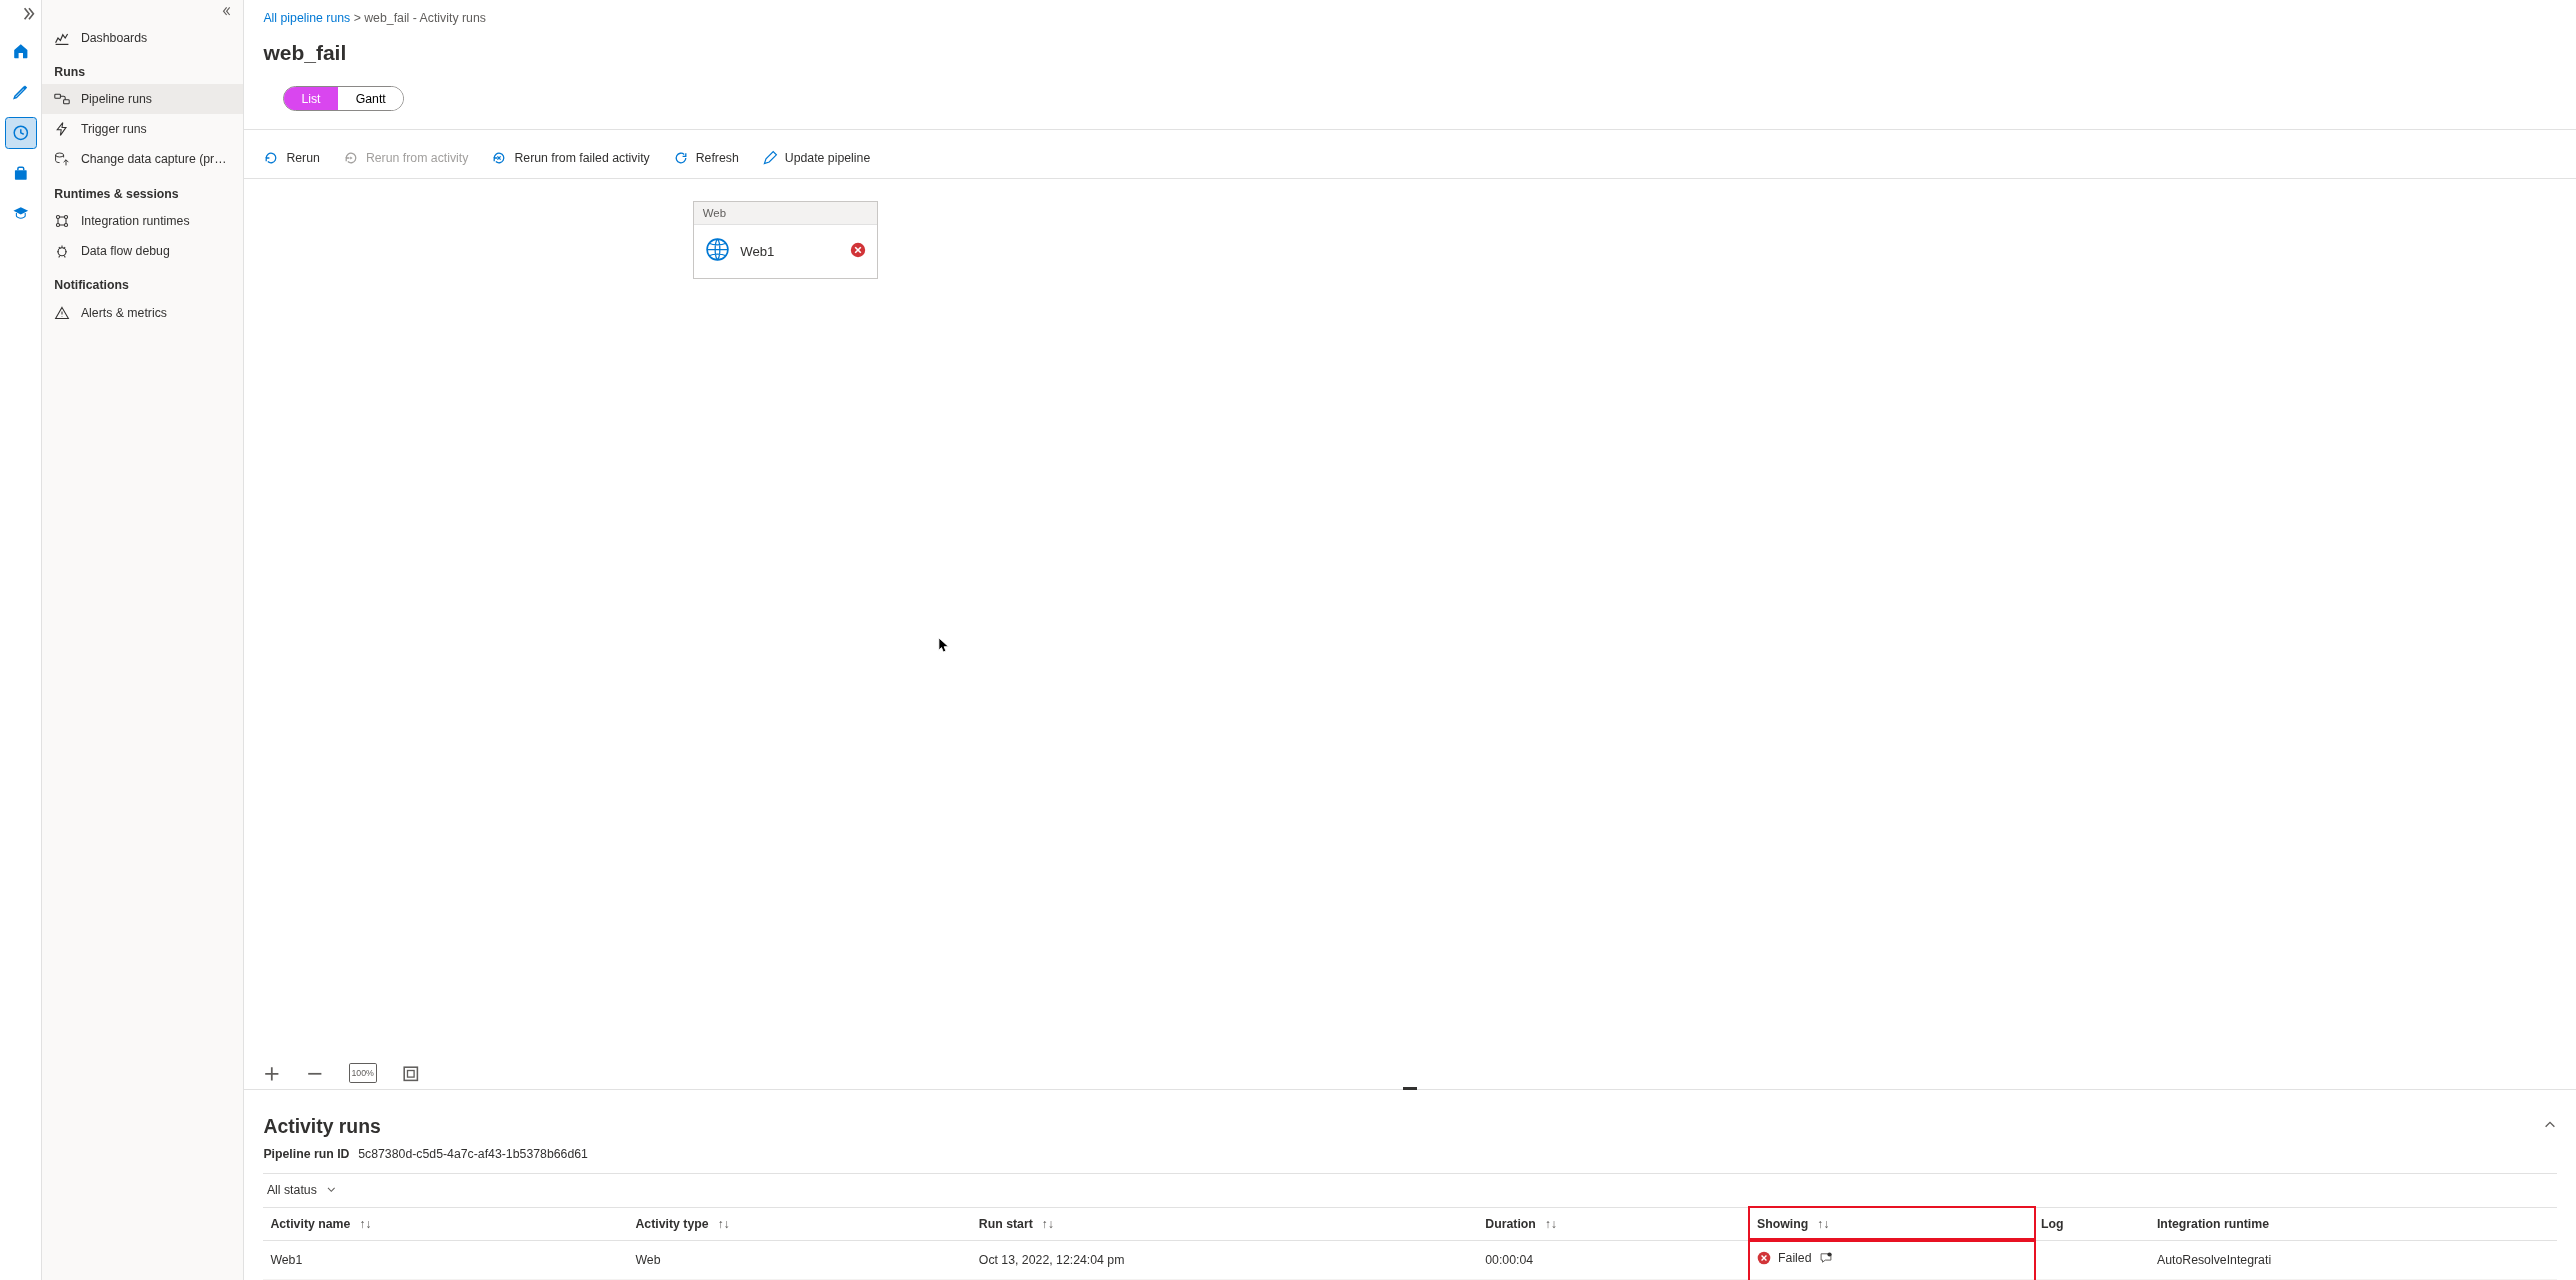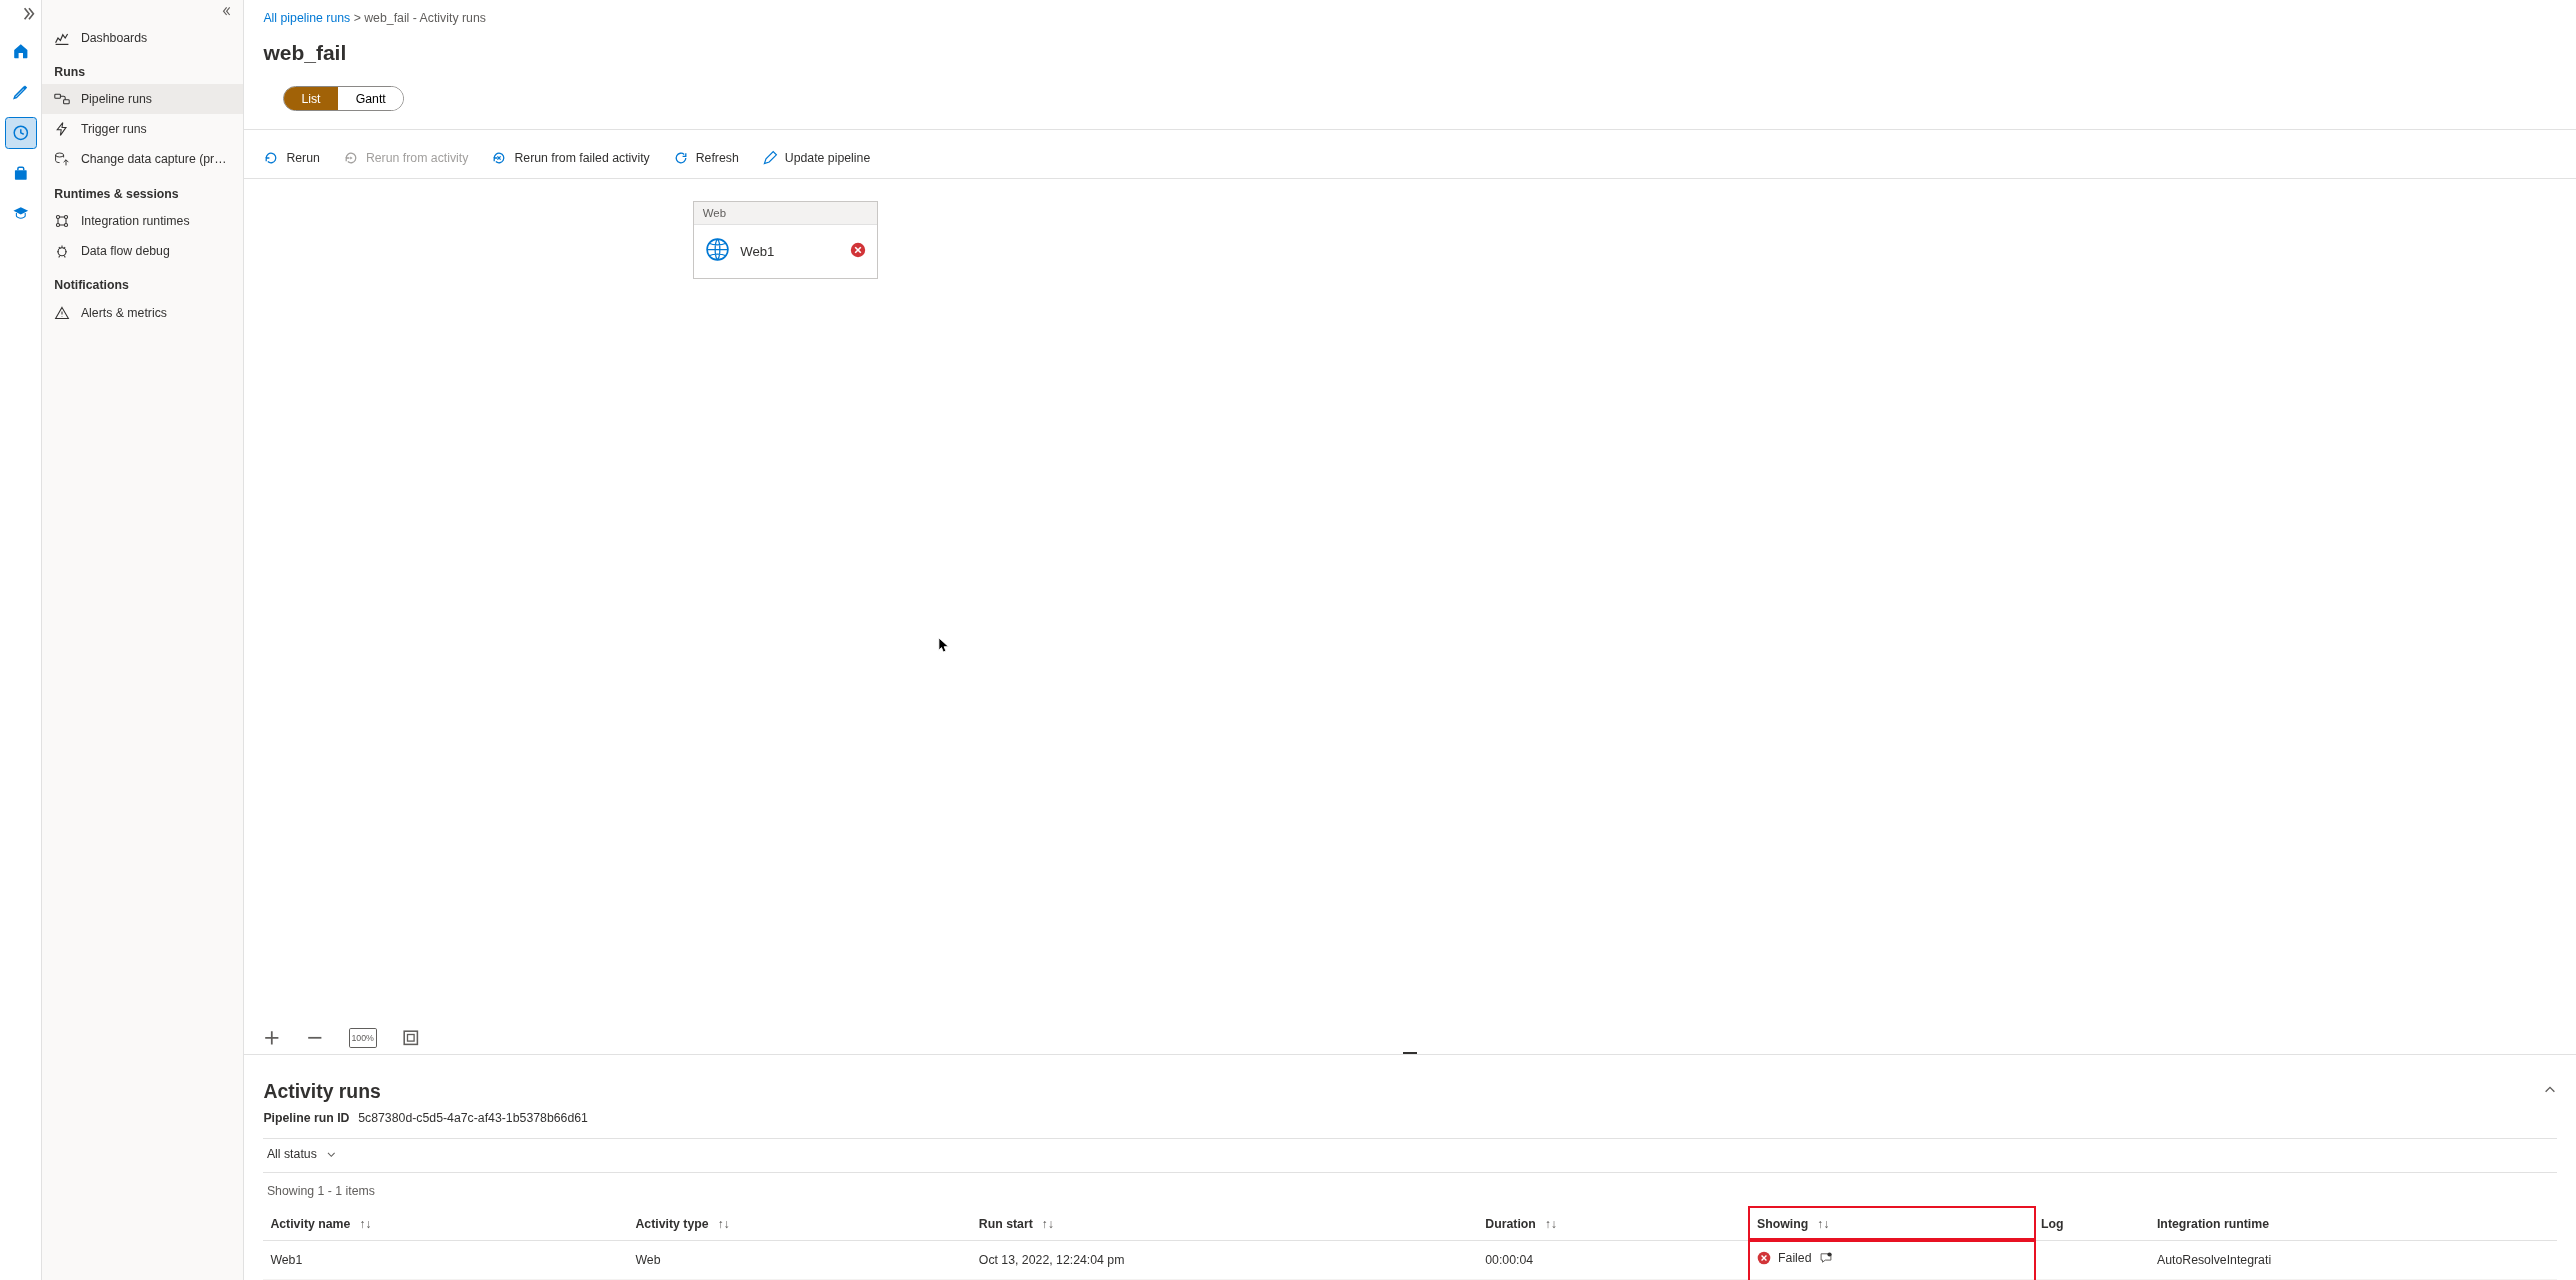--- a/index.html
+++ b/index.html
@@ -22,21 +22,21 @@
     .sidebar .section-header { padding:12.3px 12.3px 5.3px; font-weight:600; color:#323130; }
 
     
     .main { flex:1; display:flex; flex-direction:column; overflow:hidden;gap:11px; }
     .breadcrumb { padding:10.6px 19.4px 0; font-size:12.3px; color:#605e5c; }
     .breadcrumb a { color:#0078d4; text-decoration:none; }
     .page-title { padding:5.3px 19.4px 10.6px; font-size:21px; font-weight:600; }
 
     .view-toggle { display:inline-flex; margin:0 19.4px 8.8px; border:0.9px solid #8a8886; border-radius:14px; overflow:hidden; }
     .view-toggle button { border:none; background:#fff; padding:4.4px 17.6px; font-size:12.3px; cursor:pointer; }
-    .view-toggle button.active { background:#a16207; color:#fff; }
+    .view-toggle button.active { background:#d946ef; color:#fff; }
 
     .toolbar { display:flex; gap:23px; padding:8.8px 19.4px 12.3px; border-bottom:0.9px solid #e1e1e1; }
     .toolbar .tool { display:flex; align-items:center; gap:7px; cursor:pointer; color:#323130; }
     .toolbar .tool.disabled { color:#a19f9d; cursor:default; }
     .toolbar .tool svg { width:16px; height:16px; }
 
     .canvas { flex:1; position:relative; background:#fff; min-height:229px; border-bottom:0.9px solid #e1e1e1; }
     .activity-card { position:absolute; left:449px; top:10.6px; width:185px; border:0.9px solid #c8c6c4; background:#fff; }
     .activity-card .card-header { background:#f3f2f1; padding:5.3px 8.8px; font-size:11.4px; color:#605e5c; border-bottom:0.9px solid #e1e1e1; }
     .activity-card .card-body { display:flex; align-items:center; gap:10.6px; padding:12.3px 10.6px; }
@@ -289,21 +289,20 @@
 
     <div class="status-filter">
       <div class="dd">
         <span>All status</span>
         <svg width="10.6" height="10.6" viewBox="0 0 16 16">
             <path d="M3 6l5 5 5-5" fill="none" stroke="#605e5c" stroke-width="1.6"></path>
           </svg>
       </div>
     </div>
 
-    <div class="showing">Showing 1 - 1 items</div>
 
     <table class="grid">
       <thead>
         <tr>
           <th><span>Activity name</span><span class="sort">↑↓</span></th>
           <th><span>Activity type</span><span class="sort">↑↓</span></th>
           <th><span>Run start</span><span class="sort">↑↓</span></th>
           <th><span>Duration</span><span class="sort">↑↓</span></th>
           <th class="status-col-hl"><span>Showing</span><span class="sort">↑↓</span></th>
           <th><span>Log</span></th>

